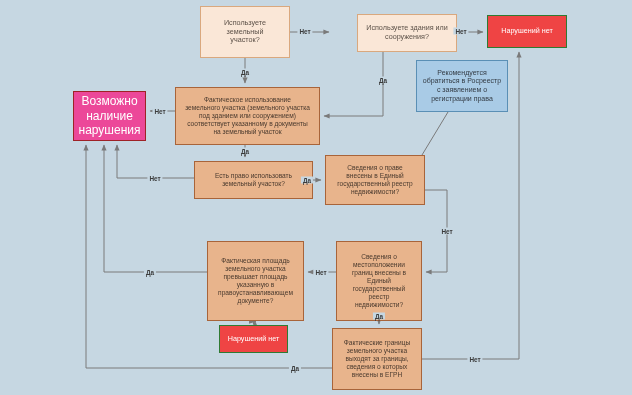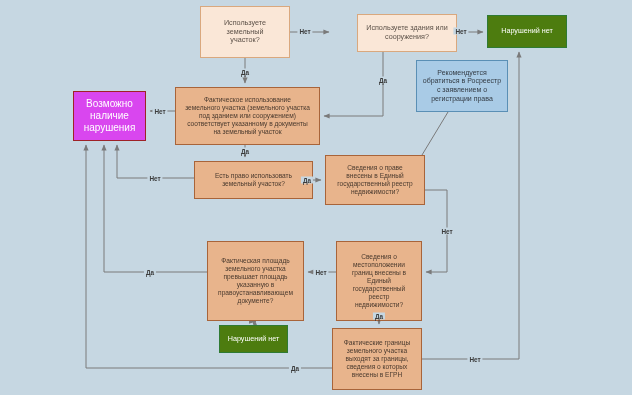--- a/index.html
+++ b/index.html
@@ -46,30 +46,30 @@
     color: #5c5148;
     font-size: 7.2px;
   }
   .node-tan {
     background: #e8b48c;
     border-color: #a8643a;
     color: #4a3a2e;
     font-size: 6.6px;
   }
   .node-green {
-    background: #4d7c0f;
+    background: #ef4444;
     border-color: #2f7a33;
     color: #ffffff;
     font-size: 7.2px;
   }
   .node-red {
-    background: #d946ef;
+    background: #ec4899;
     border-color: #9e2226;
     color: #ffffff;
-    font-size: 10px;
+    font-size: 12px;
   }
   .node-blue {
     background: #a9cbe6;
     border-color: #5a8fb5;
     color: #333b44;
     font-size: 7px;
   }
   .edge-label {
     position: absolute;
     font-size: 6.4px;

